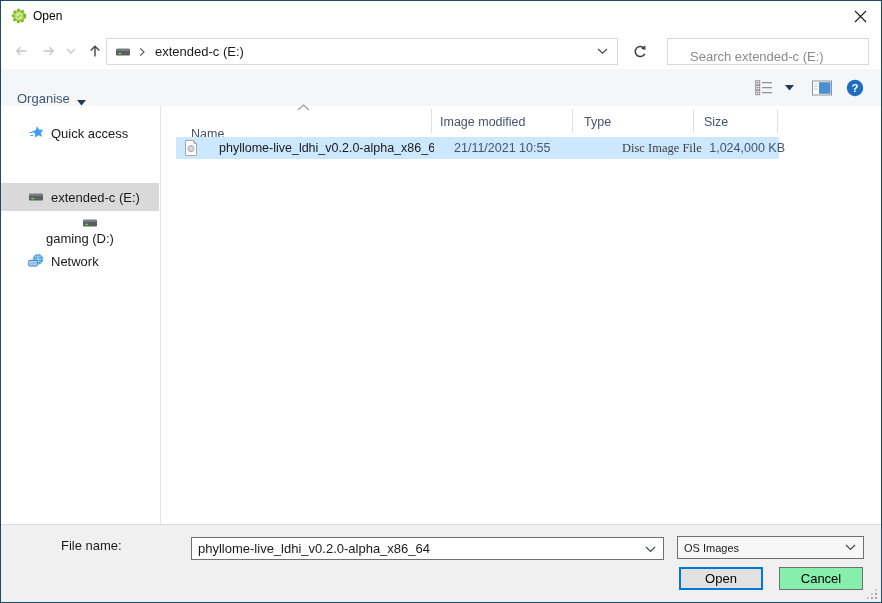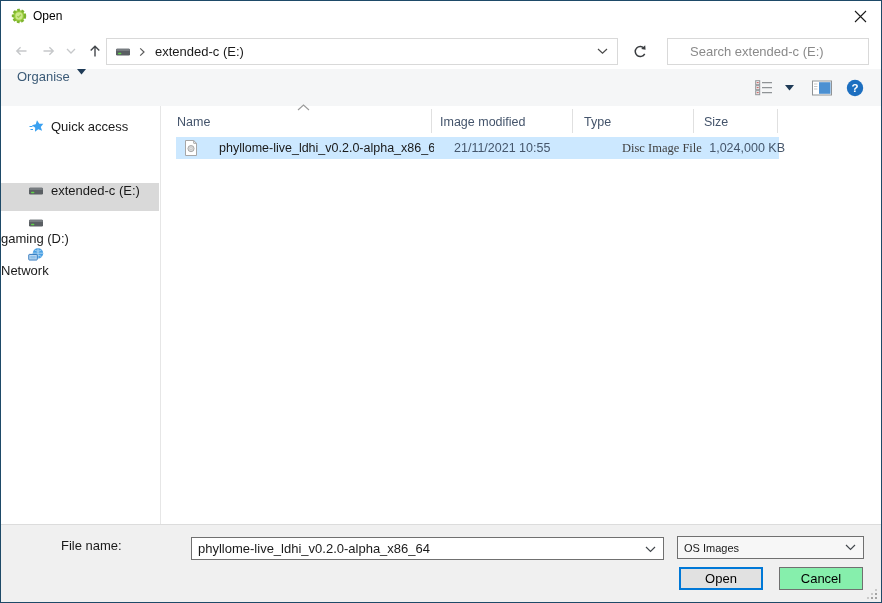--- a/index.html
+++ b/index.html
@@ -21,45 +21,45 @@
   .btn-back { left:8px; } .btn-fwd { left:36px; } .btn-hist { left:62px; width:16px; } .btn-up { left:82px; }
   .addressbar { position:absolute; left:105px; top:7px; width:512px; height:27px;
     border:1px solid #d9d9d9; background:#fff; display:flex; align-items:center; }
   .addressbar .drive-ic { margin-left:8px; }
   .addressbar .crumb-chevron { margin-left:7px; }
   .address-text { margin-left:9px; font-size:13px; color:#1a1a1a; flex:1; }
   .address-caret { margin-right:9px; }
   .refresh-btn { position:absolute; left:622px; top:7px; width:33px; height:27px;
     display:flex; align-items:center; justify-content:center; }
   .searchbox { position:absolute; left:666px; top:7px; width:202px; height:27px;
-    border:1px solid #d9d9d9; background:#fff; display:flex; align-items:center; }
+    border:1px solid #d9d9d9; background:#fff; display:flex; align-items:flex-end; }
   .searchbox svg { margin-left:12px; }
   .searchbox input { border:none; outline:none; flex:1; margin-left:10px; margin-right:6px;
     font-size:13px; color:#1a1a1a; font-family:"Liberation Sans",sans-serif; }
   .searchbox input::placeholder { color:#8a8a8a; }
   
   .toolbar { position:absolute; left:0; top:68px; width:100%; height:37px; background:#f5f6f7; }
-  .cmd { position:absolute; top:0; height:37px; display:flex; align-items:flex-start; gap:7px;
+  .cmd { position:absolute; top:0; height:37px; display:flex; align-items:flex-end; gap:7px;
     font-size:13px; color:#3b5a77; cursor:pointer; }
   .cmd-organise { left:16px; } .cmd-newfolder { left:114px; }
   .tool-ic { position:absolute; top:0; height:37px; display:flex; align-items:center; justify-content:center; cursor:pointer; }
   .ic-details { left:752px; width:24px; } .ic-viewcaret { left:780px; width:16px; }
   .ic-pane { left:808px; width:26px; } .ic-help { left:842px; width:24px; }
   
   .bodyarea { position:absolute; left:0; top:105px; width:100%; height:418px; background:#fff; }
   .sidebar { position:absolute; left:0; top:0; width:160px; height:100%; border-right:1px solid #e6e6e6; }
-  .side-item { position:absolute; left:0; width:158px; height:28px; display:flex; align-items:flex-start;
+  .side-item { position:absolute; left:0; width:158px; height:28px; display:flex; align-items:center;
     font-size:13px; color:#1a1a1a; cursor:pointer; }
   .side-item .ic { width:16px; height:16px; margin-left:27px; margin-right:7px; flex:0 0 auto; }
   .side-item.selected { background:#d9d9d9; }
   
   .filearea { position:absolute; left:161px; top:0; right:0; height:100%; }
   .sort-chevron { position:absolute; left:135px; top:-2px; }
   .col-header { position:absolute; top:5px; height:22px; line-height:22px; font-size:12.5px; color:#44546b; cursor:pointer; }
-  .h-name { left:15px; } .h-date { left:278px; } .h-type { left:422px; } .h-size { left:542px; }
+  .h-name { left:29px;margin-top:12px; } .h-date { left:278px; } .h-type { left:422px; } .h-size { left:542px; }
   .h-div { position:absolute; top:3px; height:24px; width:1px; background:#e0e0e0; }
   .d1 { left:269px; } .d2 { left:410px; } .d3 { left:531px; } .d4 { left:615px; }
   .file-row { position:absolute; left:14px; top:31px; width:603px; height:22px; background:#cce8ff;
     display:flex; align-items:center; cursor:pointer; }
   .file-row .ic { width:16px; height:16px; margin-left:7px; flex:0 0 auto; }
   .cell { font-size:12.5px; white-space:nowrap; overflow:hidden; }
   .c-name { position:absolute; left:43px; color:#1a1a1a; width:215px; }
   .c-date { position:absolute; left:278px; color:#45566b; width:130px; }
   .c-type { position:absolute; left:446px; color:#404040; width:105px;font-family:Liberation Serif, serif; }
   .c-size { position:absolute; left:532px; width:77px; text-align:right; color:#45566b; }
@@ -210,21 +210,21 @@
         <span>extended-c (E:)</span>
       </div>
       <div class="side-item" style="top:109px;flex-direction:column;">
         <svg class="ic" viewBox="0 0 16 16">
           <rect x="1" y="4.8" width="14" height="6.6" rx="1.2" fill="#5a5f63"></rect>
           <rect x="1" y="4.8" width="14" height="2.3" rx="1.1" fill="#777c80"></rect>
           <rect x="3" y="8.7" width="3.4" height="1.6" rx="0.8" fill="#5fd348"></rect>
         </svg>
         <span>gaming (D:)</span>
       </div>
-      <div class="side-item" style="top:141px;flex-direction:column;">
+      <div class="side-item" style="top:141px;">
         <svg class="ic" viewBox="0 0 16 16">
           <circle cx="10" cy="6.2" r="5.2" fill="#4aa0e4"></circle>
           <path d="M10 1 v10.4 M4.8 6.2 h10.4 M6.4 2.6 c2.2 2 5 2 7.2 0 M6.4 9.8 c2.2 -2 5 -2 7.2 0" stroke="#bfdff5" stroke-width="0.8" fill="none"></path>
           <rect x="0.8" y="7.4" width="8.4" height="5.6" rx="0.6" fill="#cfe3f6" stroke="#2e77bd" stroke-width="1"></rect>
           <rect x="2.2" y="8.7" width="5.6" height="3" fill="#8fc0e8"></rect>
         </svg>
         <span>Network</span>
       </div>
     </div>
 

